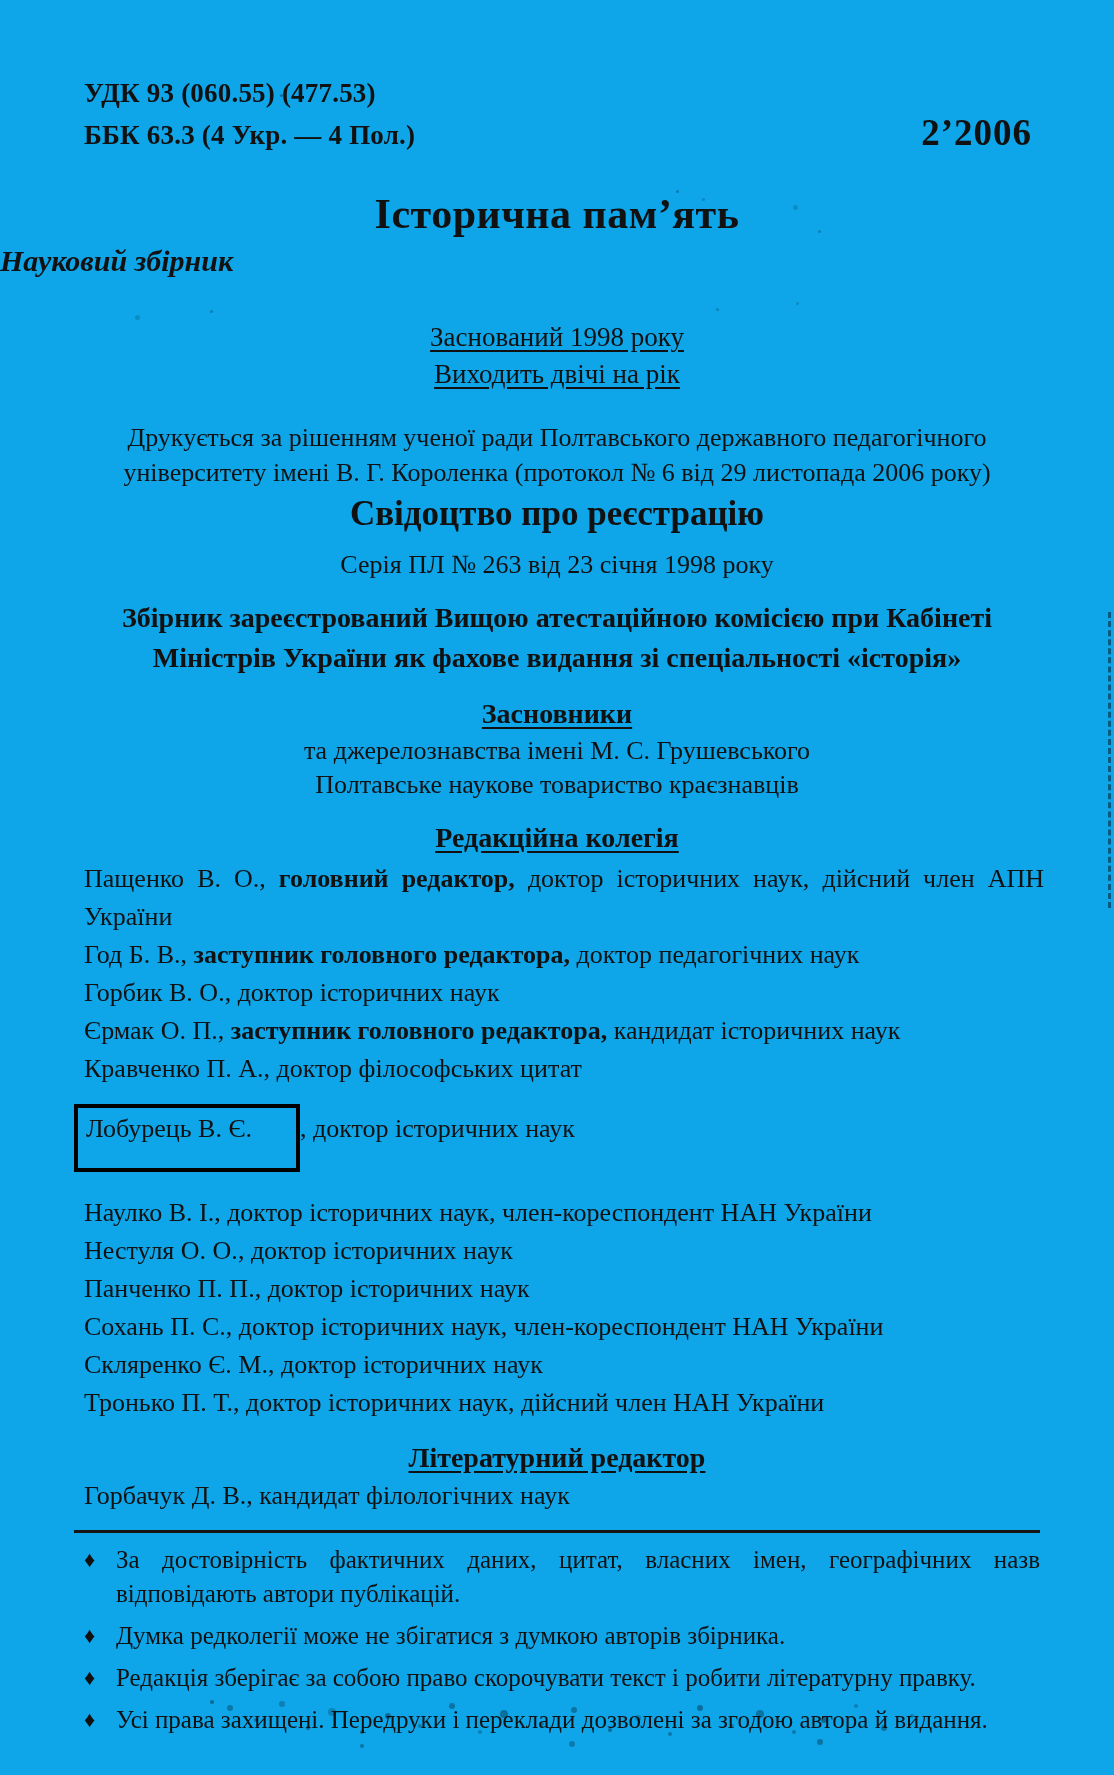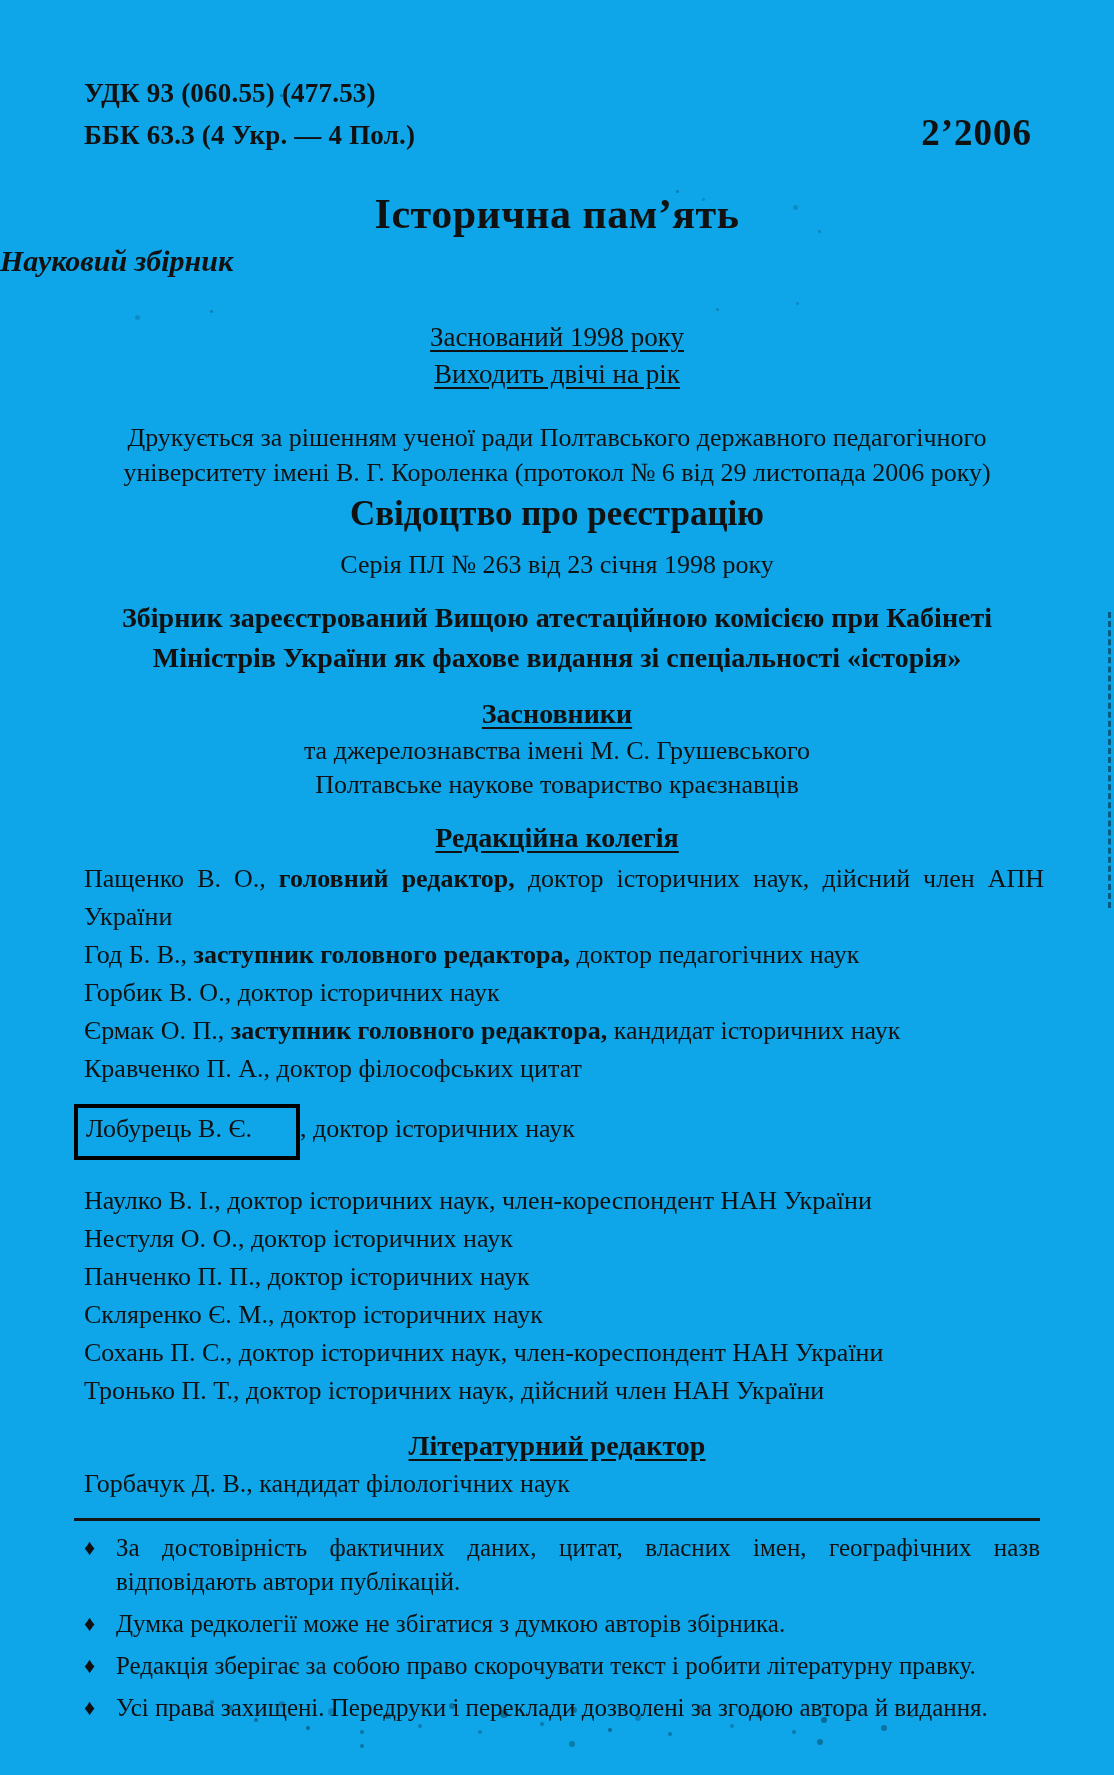--- a/index.html
+++ b/index.html
@@ -62,21 +62,21 @@
   
   .board{padding:0 70px 0 84px;margin-top:6px;}
   .member{
     font-size:26px;line-height:38px;margin:0;text-align:justify;
   }
   .member .mname{text-underline-offset:3px;}
   .member .mrole{font-weight:bold;}
   .member.boxed{margin:16px 0 22px;}
   .member .mname.boxed{
     text-decoration:none;display:inline-block;
-    border:4px solid #000;padding:2px 44px 8px 8px;margin-left:-10px;
+    border:4px solid #000;padding:2px 44px 20px 8px;margin-left:-10px;
   }
   .literary-line{
     font-size:26px;line-height:36px;margin:2px 0 0;padding:0 70px 0 84px;
   }
   
   .rule{
     border:none;border-top:3px solid #161616;
     margin:16px 74px 0 74px;
   }
   
@@ -168,23 +168,23 @@
       <p class="member"><span class="mname">Кравченко П. А.</span><span class="msep">, </span><span class="mtail">доктор філософських цитат</span></p>
 
       <p class="member boxed"><span class="mname boxed">Лобурець В. Є.</span><span class="msep">, </span><span class="mtail">доктор історичних наук</span></p>
 
       <p class="member"><span class="mname">Наулко В. І.</span><span class="msep">, </span><span class="mtail">доктор історичних наук, член-кореспондент НАН України</span></p>
 
       <p class="member"><span class="mname">Нестуля О. О.</span><span class="msep">, </span><span class="mtail">доктор історичних наук</span></p>
 
       <p class="member"><span class="mname">Панченко П. П.</span><span class="msep">, </span><span class="mtail">доктор історичних наук</span></p>
 
+      <p class="member"><span class="mname">Сохань П. С.</span><span class="msep">, </span><span class="mtail">доктор історичних наук, член-кореспондент НАН України</span></p>
+
       <p class="member"><span class="mname">Скляренко Є. М.</span><span class="msep">, </span><span class="mtail">доктор історичних наук</span></p>
-
-      <p class="member"><span class="mname">Сохань П. С.</span><span class="msep">, </span><span class="mtail">доктор історичних наук, член-кореспондент НАН України</span></p>
 
       <p class="member"><span class="mname">Тронько П. Т.</span><span class="msep">, </span><span class="mtail">доктор історичних наук, дійсний член НАН України</span></p>
     </div>
 
   <h2 class="section-heading">Літературний редактор</h2>
   <p class="literary-line">Горбачук Д. В., кандидат філологічних наук</p>
 
   <hr class="rule">
 
   <div class="notes">

